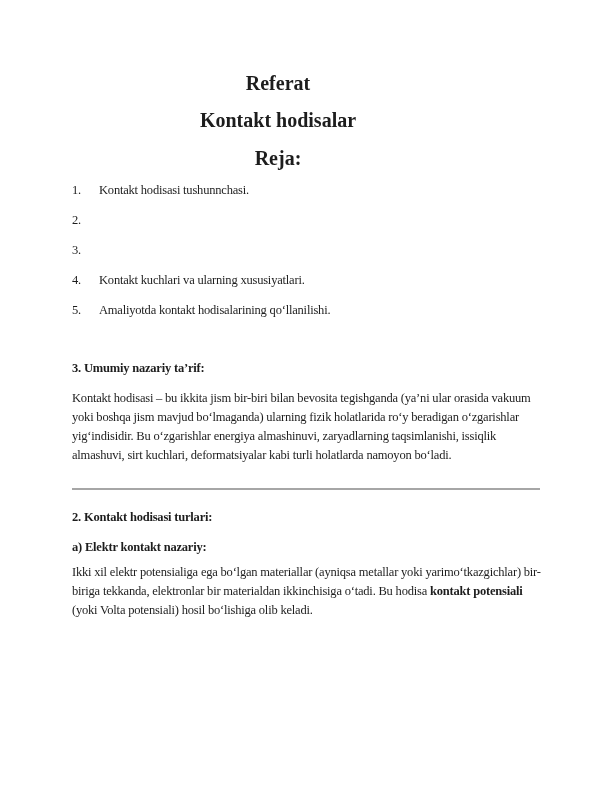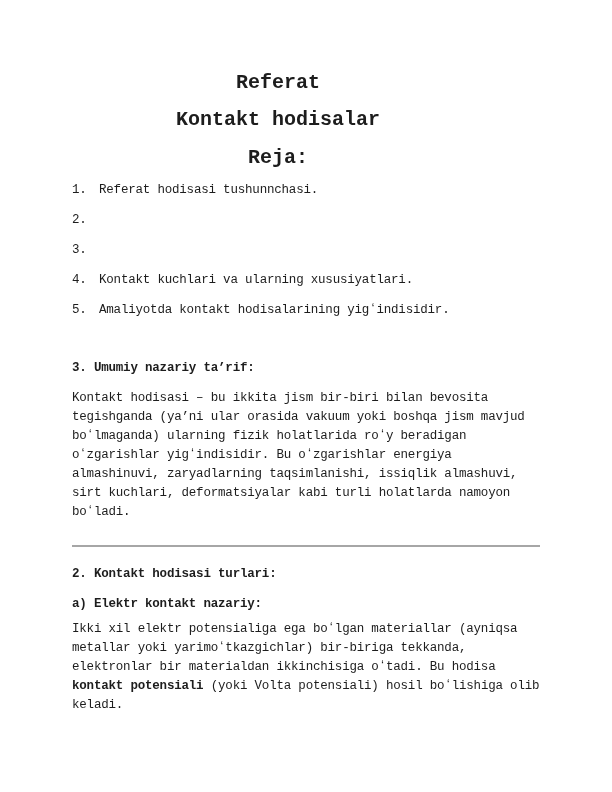--- a/index.html
+++ b/index.html
@@ -2,21 +2,21 @@
 <html><head>
 <meta charset="utf-8">
 <style>
   * { box-sizing: border-box; }
   html, body { margin: 0; padding: 0; background: #ffffff; }
   .page {
     position: relative;
     width: 612px;
     height: 792px;
     background: #ffffff;
-    font-family: Liberation Mono, monospace;
+    font-family: Liberation Serif, serif;
     color: #1d1d1d;
     overflow: hidden;
   }
   .content {
     position: absolute;
     left: 72px;
     top: 0;
     width: 470px;
   }
   
@@ -84,35 +84,35 @@
 
     <div class="headings">
       <div class="title">Referat</div>
       <div class="subtitle">Kontakt hodisalar</div>
       <div class="plan-heading">Reja:</div>
     </div>
 
     <div class="plan-list">
       <div class="plan-item">
         <span class="num">1.</span>
-        <span class="txt">Referat hodisasi tushunnchasi.</span>
+        <span class="txt">Kontakt hodisasi tushunnchasi.</span>
       </div>
       <div class="plan-item">
         <span class="num">2.</span>
       </div>
       <div class="plan-item">
         <span class="num">3.</span>
       </div>
       <div class="plan-item">
         <span class="num">4.</span>
         <span class="txt">Kontakt kuchlari va ularning xususiyatlari.</span>
       </div>
       <div class="plan-item">
         <span class="num">5.</span>
-        <span class="txt">Amaliyotda kontakt hodisalarining yigʻindisidir.</span>
+        <span class="txt">Amaliyotda kontakt hodisalarining qoʻllanilishi.</span>
       </div>
     </div>
 
     <p class="sec-head">3. Umumiy nazariy ta’rif:</p>
     <p class="body-par">Kontakt hodisasi – bu ikkita jism bir-biri bilan bevosita tegishganda (ya’ni ular orasida vakuum yoki boshqa jism mavjud boʻlmaganda) ularning fizik holatlarida roʻy beradigan oʻzgarishlar yigʻindisidir. Bu oʻzgarishlar energiya almashinuvi, zaryadlarning taqsimlanishi, issiqlik almashuvi, sirt kuchlari, deformatsiyalar kabi turli holatlarda namoyon boʻladi.</p>
 
     <div class="divider"></div>
 
     <p class="sec-head sec-head-2">2. Kontakt hodisasi turlari:</p>
     <p class="sec-head sub-head">a) Elektr kontakt nazariy:</p>

